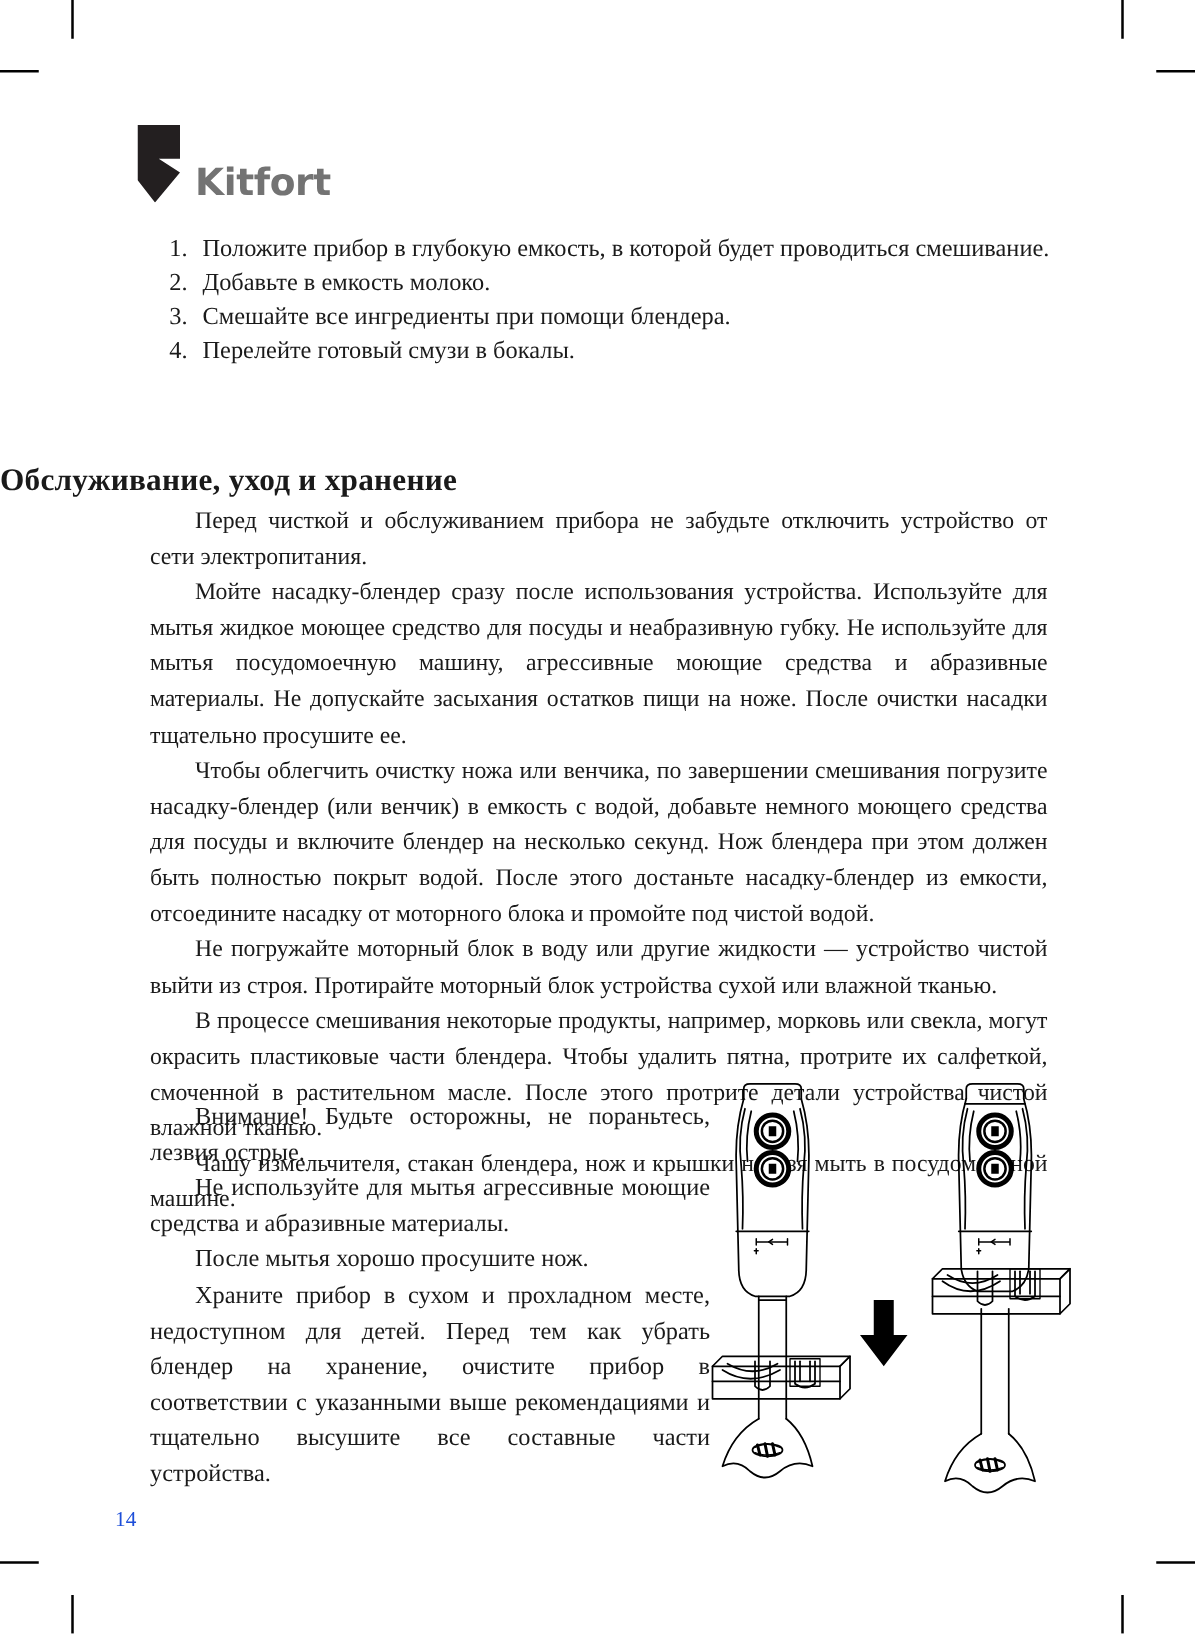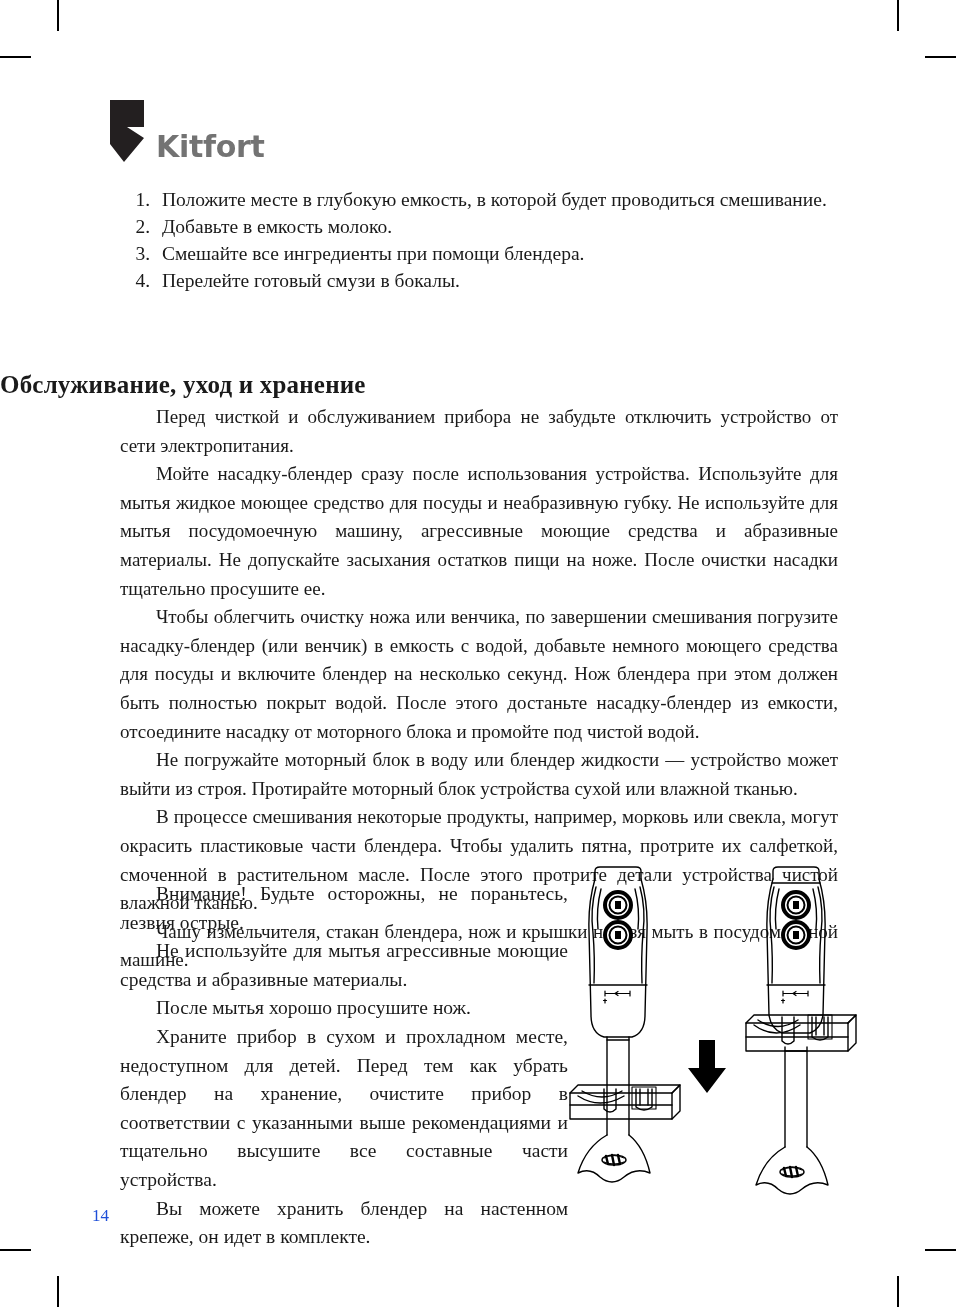--- a/index.html
+++ b/index.html
@@ -155,21 +155,21 @@
   <div id="logo-block">
     <svg id="logo-mark" viewBox="0 0 40 62">
       <path d="M0,0 L34,0 L34,27 L17,27 L34,38 L14,62 L0,44 Z" fill="#231f20"></path>
     </svg>
     <div id="logo-word">Kitfort</div>
   </div>
 
   <div id="steps">
     <div class="step">
       <span class="step-num">1.</span>
-      <span class="step-text">Положите месте в глубокую емкость, в которой будет проводиться смешивание.</span>
+      <span class="step-text">Положите прибор в глубокую емкость, в которой будет проводиться смешивание.</span>
     </div>
     <div class="step">
       <span class="step-num">2.</span>
       <span class="step-text">Добавьте в емкость молоко.</span>
     </div>
     <div class="step">
       <span class="step-num">3.</span>
       <span class="step-text">Смешайте все ингредиенты при помощи блендера.</span>
     </div>
     <div class="step">
@@ -177,31 +177,30 @@
       <span class="step-text">Перелейте готовый смузи в бокалы.</span>
     </div>
   </div>
 
   <h2 id="section-heading">Обслуживание, уход и хранение</h2>
 
   <div id="body-wide">
     <p class="para last-line-left">Перед чисткой и обслуживанием прибора не забудьте отключить устройство от сети электропитания.</p>
     <p class="para last-line-left">Мойте насадку-блендер сразу после использования устройства. Используйте для мытья жидкое моющее средство для посуды и неабразивную губку. Не используйте для мытья посудомоечную машину, агрессивные моющие средства и абразивные материалы. Не допускайте засыхания остатков пищи на ноже. После очистки насадки тщательно просушите ее.</p>
     <p class="para last-line-left">Чтобы облегчить очистку ножа или венчика, по завершении смешивания погрузите насадку-блендер (или венчик) в емкость с водой, добавьте немного моющего средства для посуды и включите блендер на несколько секунд. Нож блендера при этом должен быть полностью покрыт водой. После этого достаньте насадку-блендер из емкости, отсоедините насадку от моторного блока и промойте под чистой водой.</p>
-    <p class="para last-line-left">Не погружайте моторный блок в воду или блендер жидкости — устройство может выйти из строя. Протирайте моторный блок устройства сухой или влажной тканью.</p>
+    <p class="para last-line-left">Не погружайте моторный блок в воду или другие жидкости — устройство чистой выйти из строя. Протирайте моторный блок устройства сухой или влажной тканью.</p>
     <p class="para last-line-left">В процессе смешивания некоторые продукты, например, морковь или свекла, могут окрасить пластиковые части блендера. Чтобы удалить пятна, протрите их салфеткой, смоченной в растительном масле. После этого протрите детали устройства чистой влажной тканью.</p>
     <p class="para last-line-left">Чашу измельчителя, стакан блендера, нож и крышки нельзя мыть в посудомоечной машине.</p>
   </div>
 
   <div id="body-narrow">
     <p class="para last-line-left"><b>Внимание!</b><span> Будьте осторожны, не пораньтесь, лезвия острые.</span></p>
     <p class="para last-line-left">Не используйте для мытья агрессивные моющие средства и абразивные материалы.</p>
     <p class="para last-line-left">После мытья хорошо просушите нож.</p>
     <p class="para last-line-left">Храните прибор в сухом и прохладном месте, недоступном для детей. Перед тем как убрать блендер на хранение, очистите прибор в соответствии с указанными выше рекомендациями и тщательно высушите все составные части устройства.</p>
-    <p class="para last-line-left">Вы можете хранить блендер на настенном крепеже, он идет в комплекте.</p>
   </div>
 
   <div id="illustrations">
     <svg width="330" height="345" viewBox="0 0 330 345">
       <g fill="none" stroke="#000000" stroke-width="1.4" stroke-linejoin="round" stroke-linecap="round">
 
         <g>
 
           <path d="M35,14 L35,6 Q35,2 40,2 L76,2 Q81,2 81,6 L81,14"></path>
 

